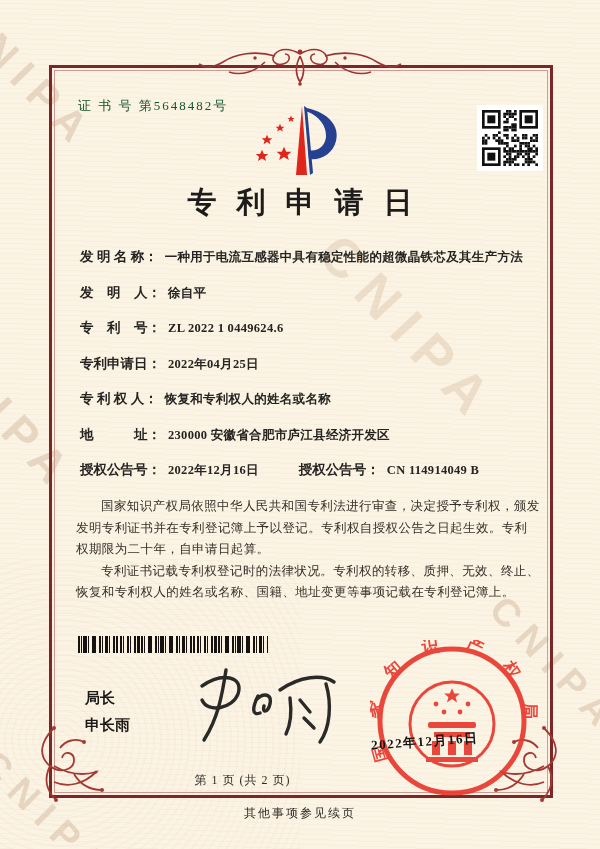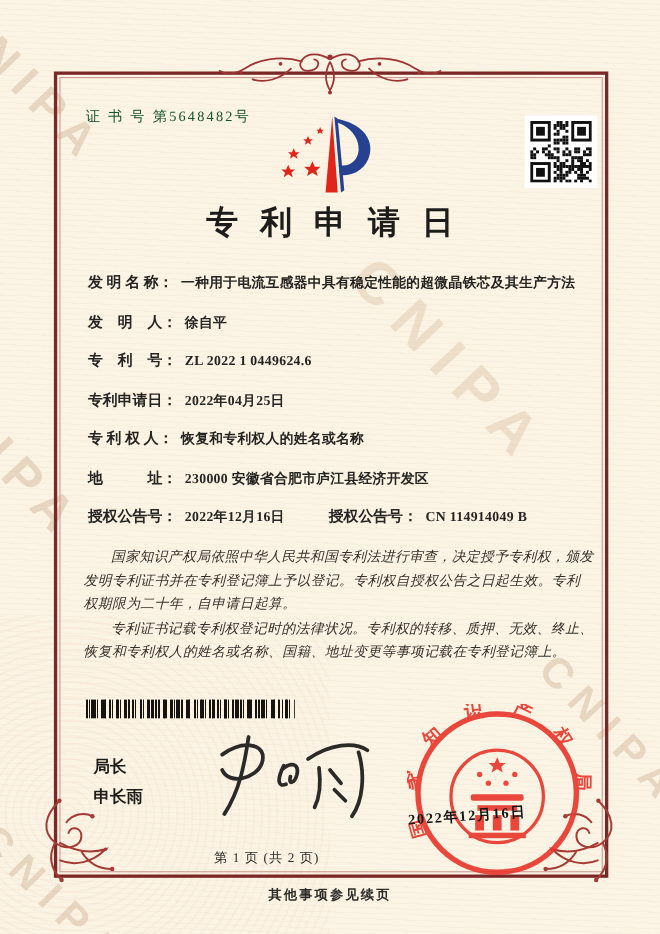--- a/index.html
+++ b/index.html
@@ -24,34 +24,34 @@
   .qr{position:absolute;left:477px;top:105px;width:66px;height:66px;background:#fff;}
   .qr svg{position:absolute;left:5px;top:5px;}
   .title{position:absolute;left:0;top:183px;width:600px;text-align:center;font-size:29px;font-weight:700;
          letter-spacing:20px;text-indent:20px;color:#1e1c1a;}
   .fields{position:absolute;left:80px;top:247px;width:465px;font-weight:700;color:#262422;}
   .frow{display:flex;align-items:baseline;margin-bottom:15.5px;line-height:20px;white-space:nowrap;}
   .lbl{font-size:13.5px;flex:0 0 auto;}
   .val{font-size:12.5px;margin-left:7px;letter-spacing:.3px;}
   .pair2{margin-left:40px;display:flex;align-items:baseline;}
   .legal{position:absolute;left:76px;top:496px;width:464px;font-size:12.5px;line-height:21.5px;
-         letter-spacing:.4px;color:#35302a;font-weight:500;font-style:italic;}
+         letter-spacing:.4px;color:#35302a;font-weight:500;}
   .legal p{margin:0;text-indent:2em;}
   .barcode{position:absolute;left:78px;top:636px;width:190px;height:17px;
         background:
           repeating-linear-gradient(90deg,#15120f 0 2px,transparent 2px 3px,#15120f 3px 4px,transparent 4px 7px),
           repeating-linear-gradient(90deg,transparent 0 5px,#15120f 5px 7px,transparent 7px 11px);}
   .signatory{position:absolute;left:85px;top:684px;font-family:"Liberation Sans","DejaVu Sans",sans-serif;
         font-size:15px;font-weight:700;line-height:27px;color:#1d1b19;}
   .signature{position:absolute;left:178px;top:656px;}
   .seal{position:absolute;left:370px;top:640px;}
   .seal-date{position:absolute;left:371px;top:732px;width:130px;font-size:13px;font-weight:700;
         color:#141414;letter-spacing:1.5px;transform:rotate(-4deg);white-space:nowrap;}
   .page-info{position:absolute;left:0;top:772px;width:485px;text-align:center;font-size:12px;color:#2d2b28;letter-spacing:1px;}
-  .note{position:absolute;left:0;top:805px;width:600px;text-align:center;font-size:12px;font-weight:700;
+  .note{position:absolute;left:0;top:805px;width:600px;text-align:center;font-size:12px;font-weight:400;
         color:#2d2b28;letter-spacing:2px;}
   .ornament{position:absolute;}
 </style>
 </head>
 <body>
 
 <div class="page">
 
   <div class="guilloche"></div>
 

